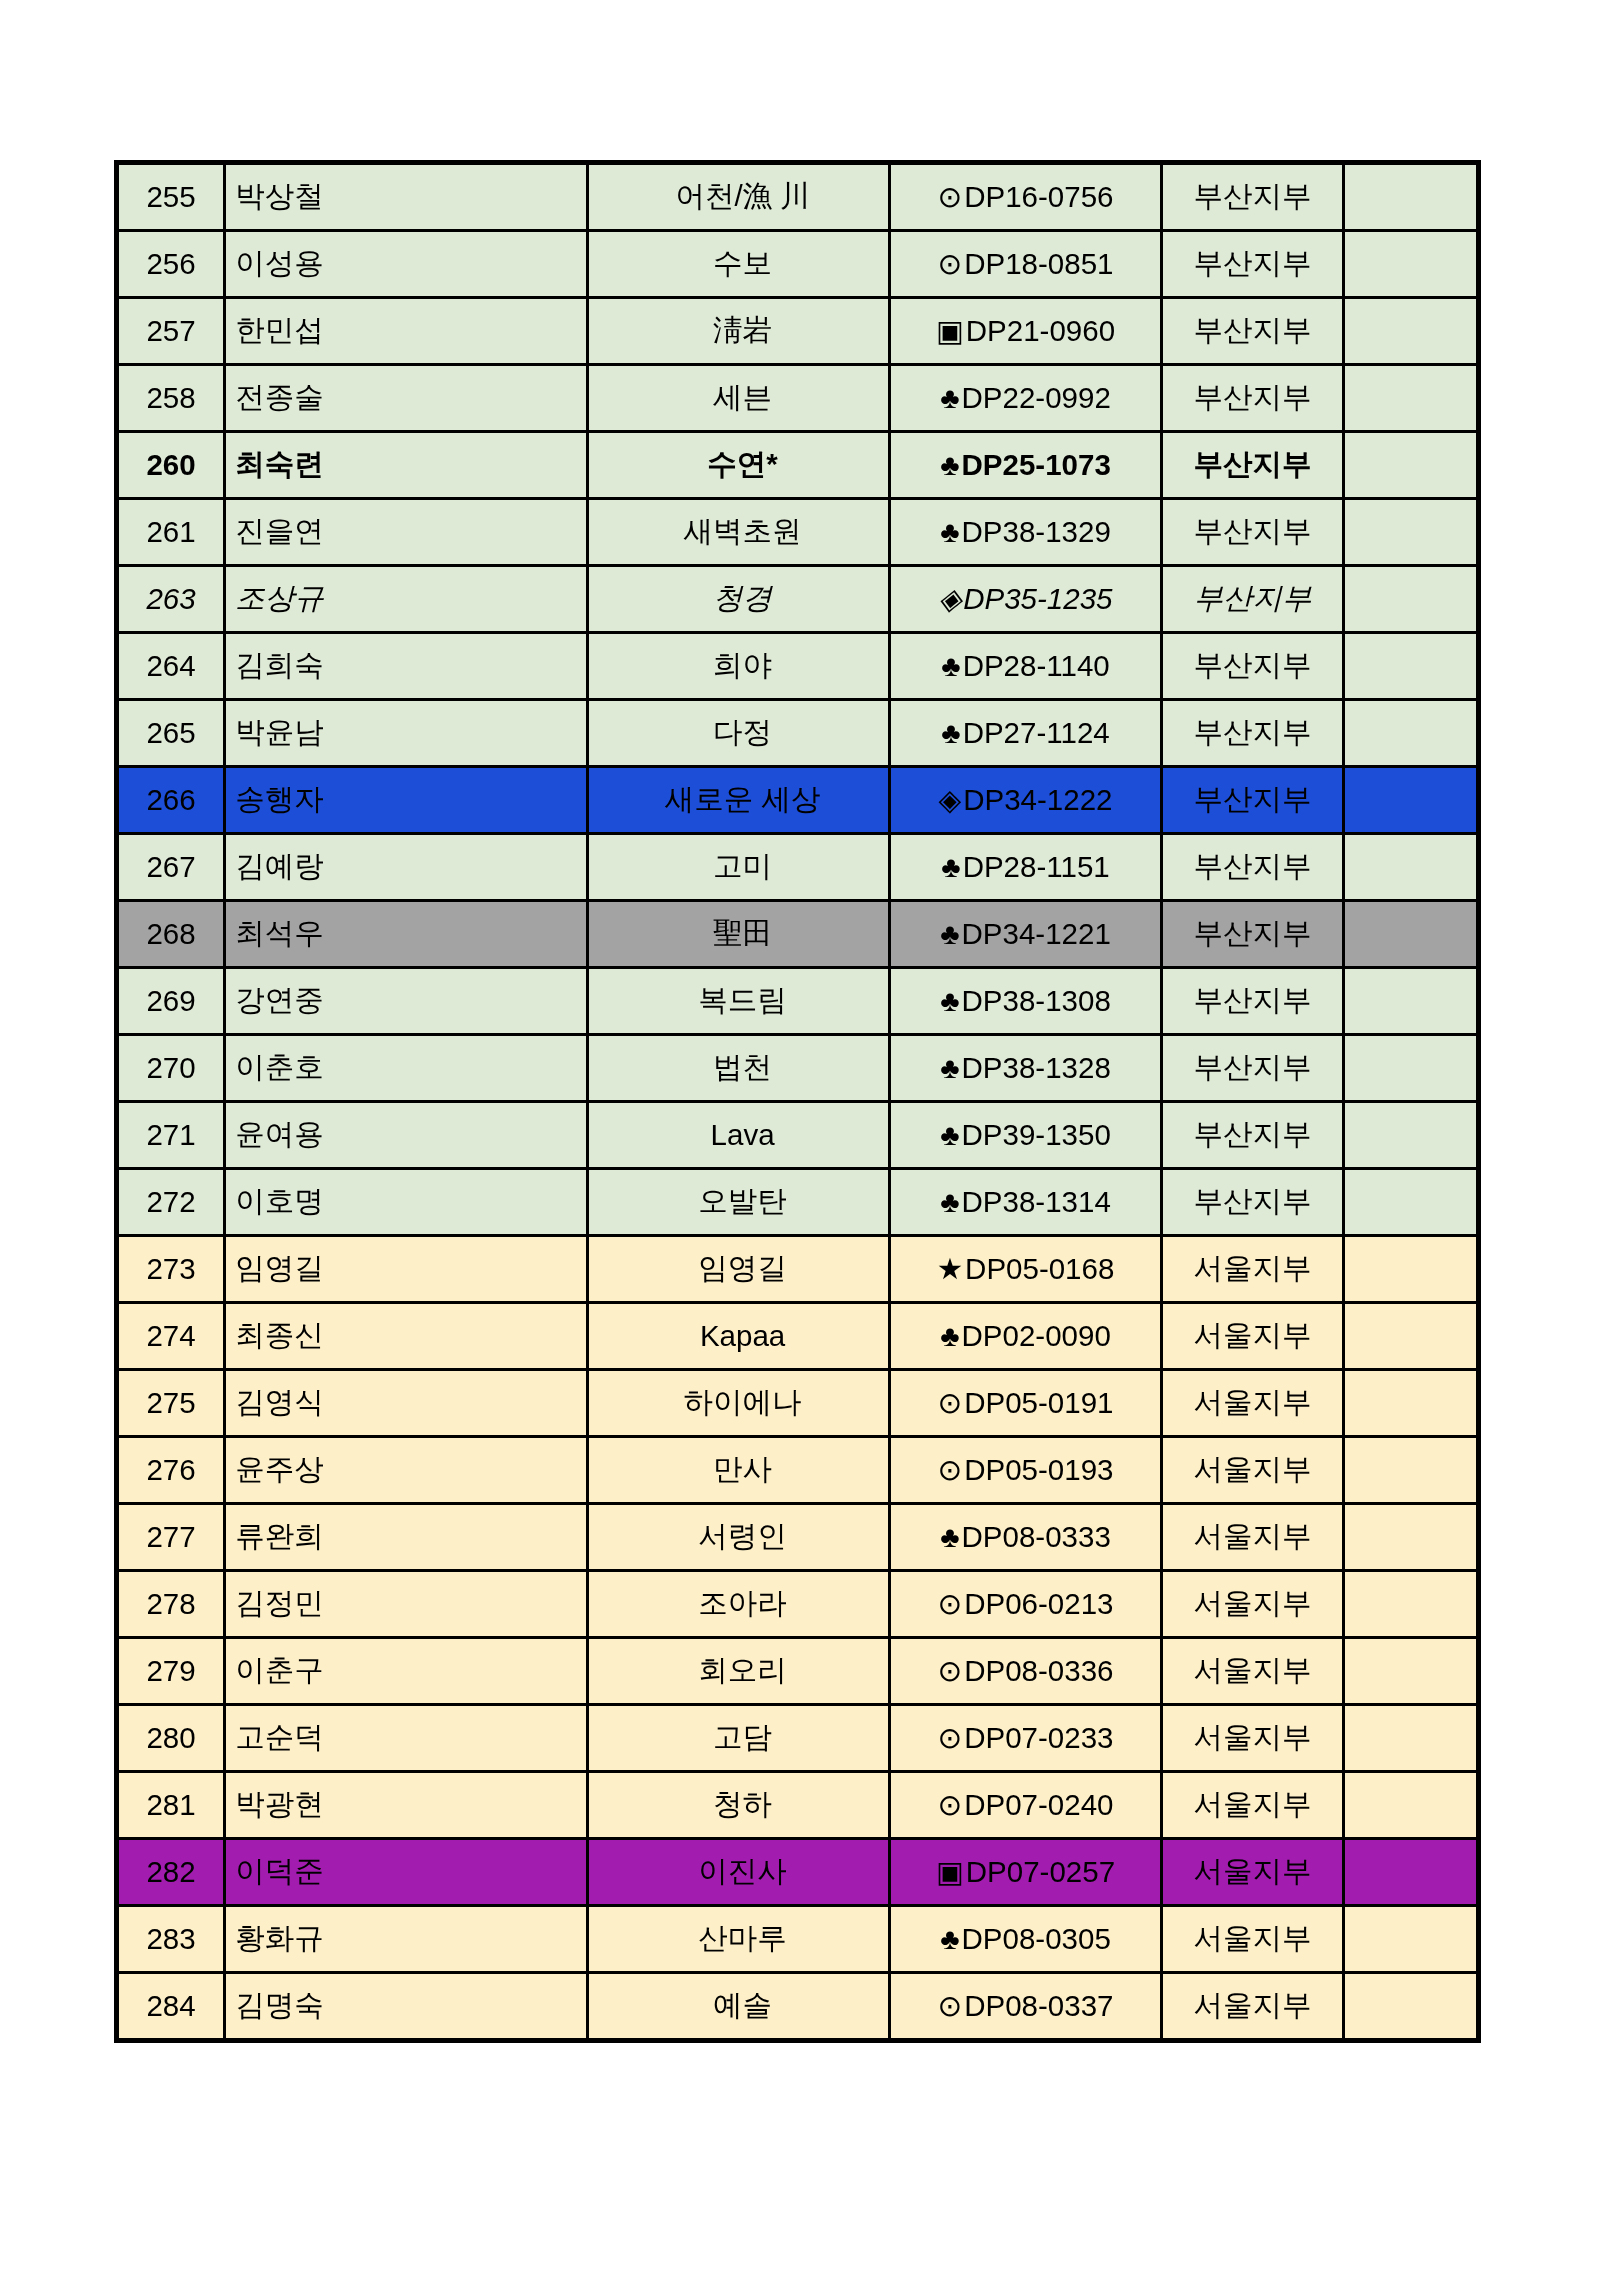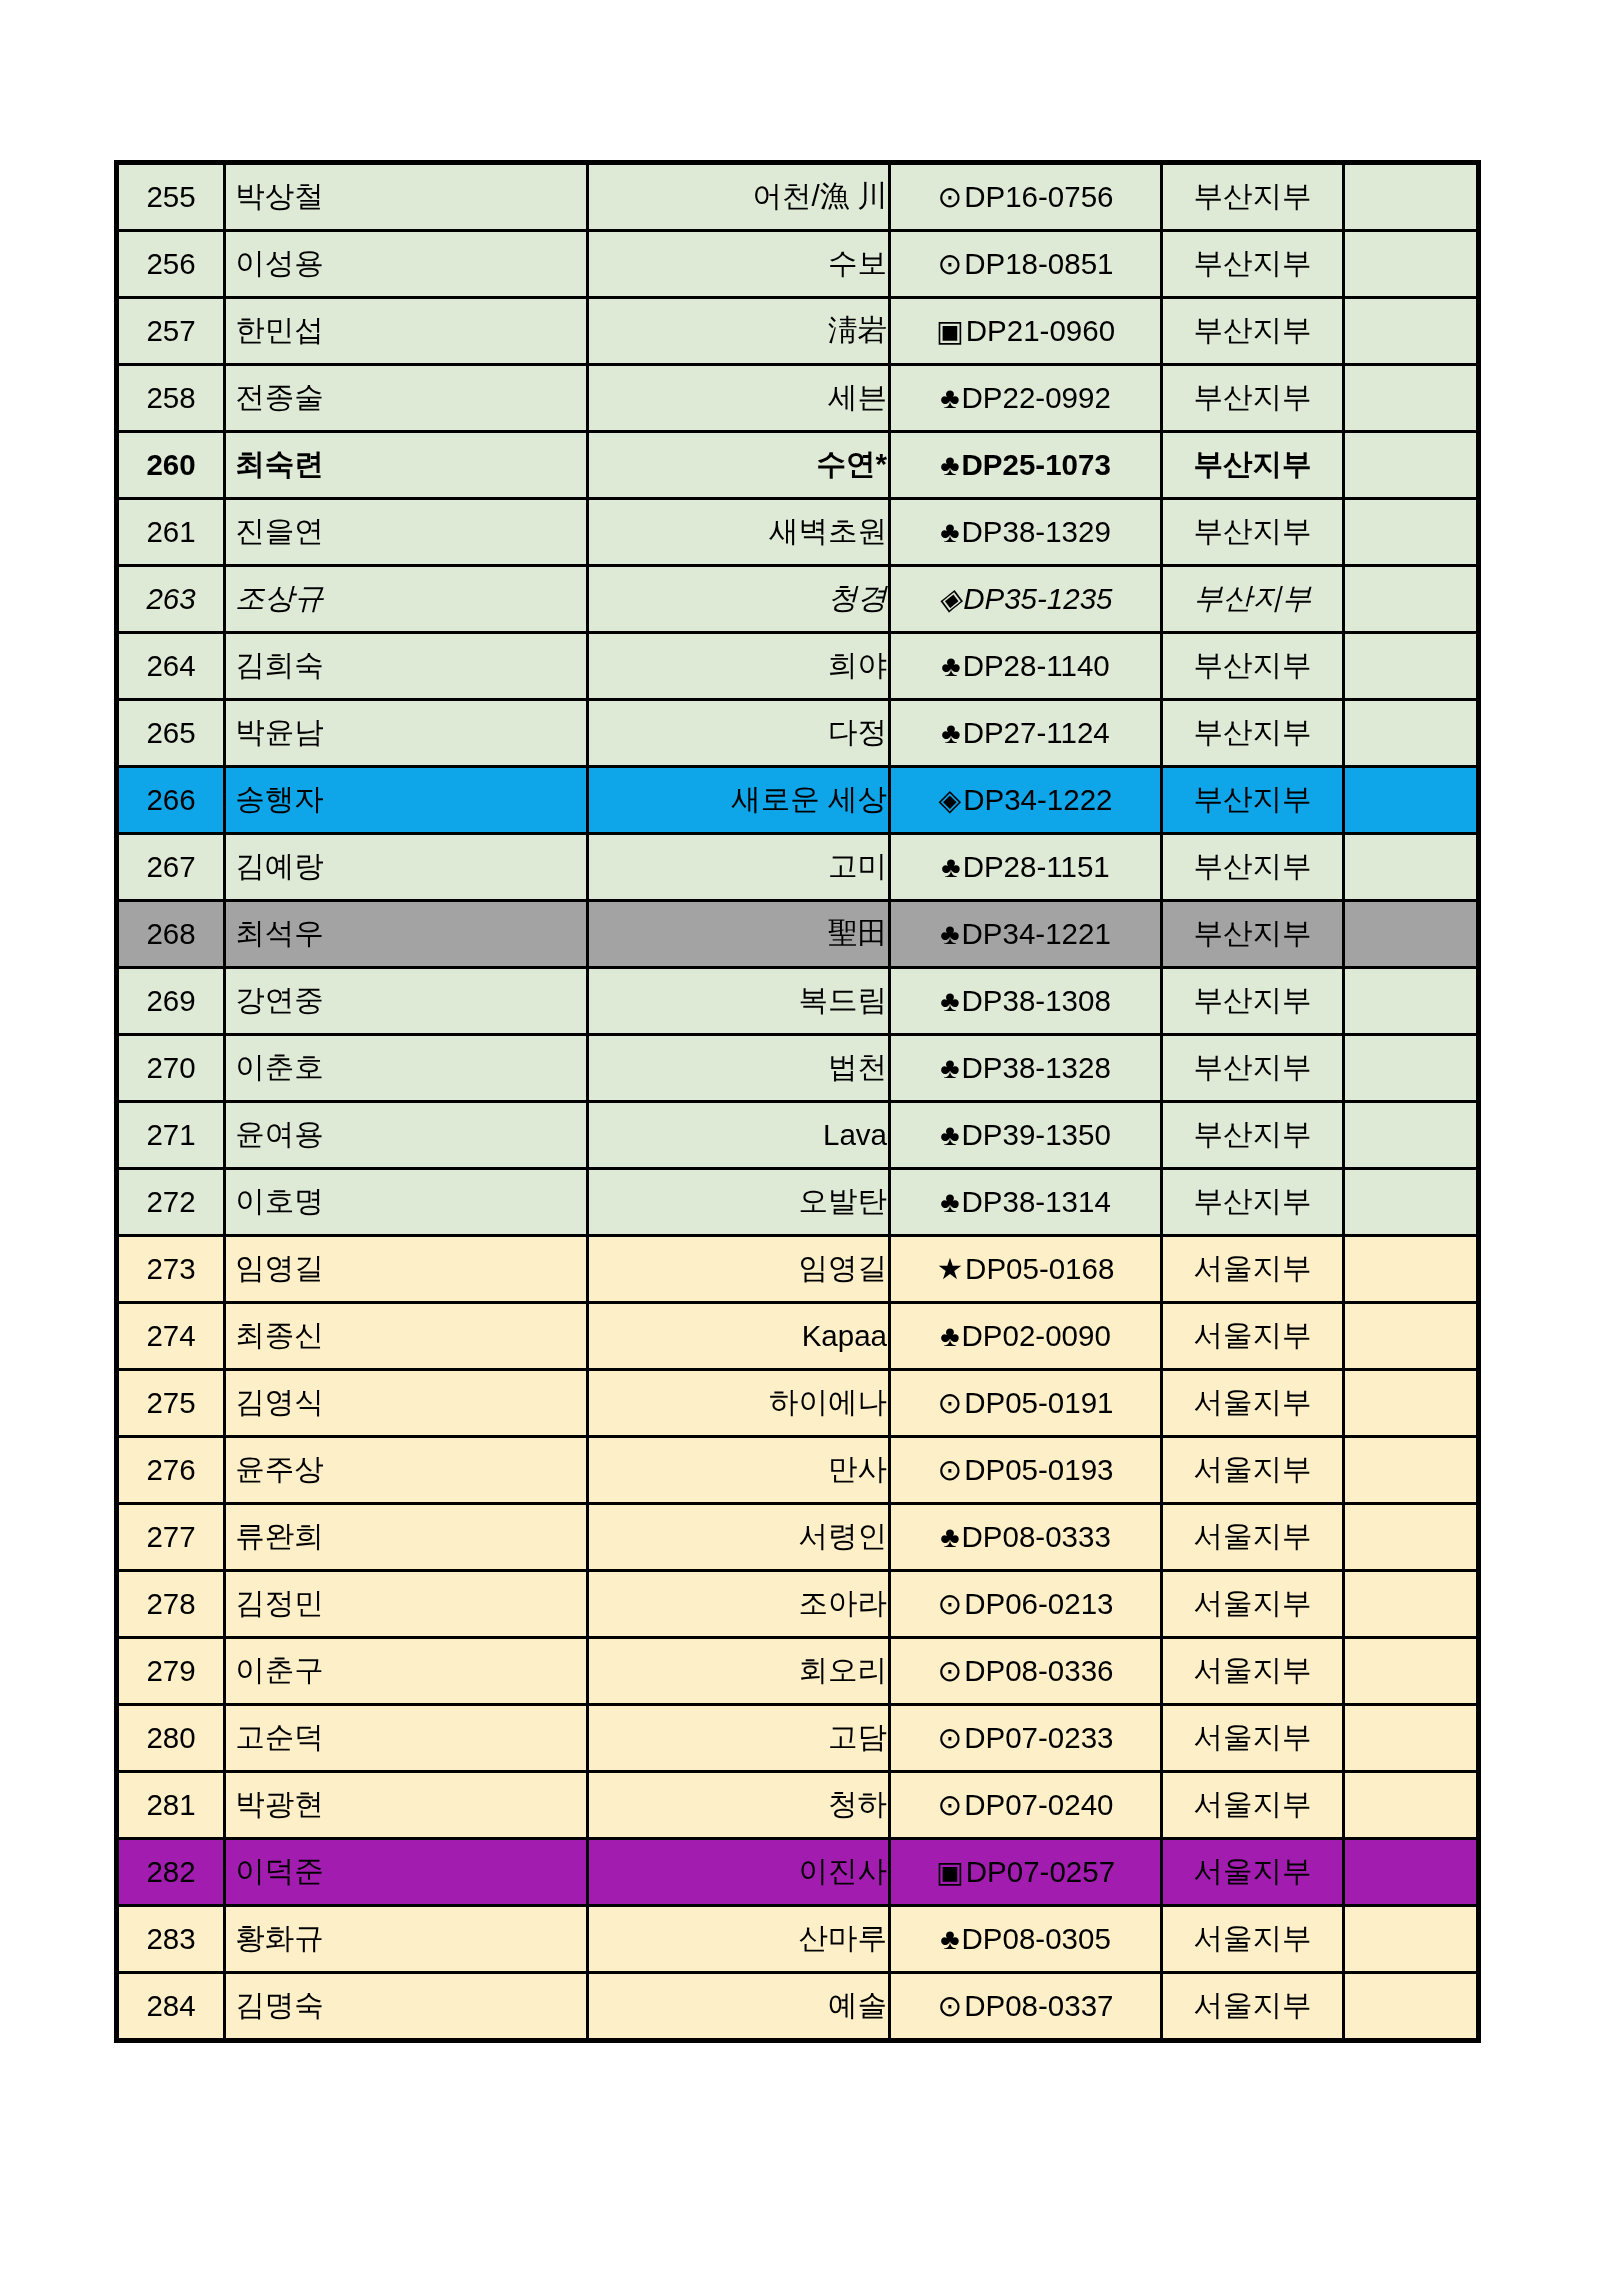--- a/index.html
+++ b/index.html
@@ -27,21 +27,21 @@
   .roster-table td {
     border: 3.9px solid #000000;
     height: 62px;
     font-size: 29.5px;
     vertical-align: middle;
     overflow: hidden;
     white-space: nowrap;
   }
   td.c-no     { text-align: center; }
   td.c-name   { text-align: left; padding-left: 9.2px; }
-  td.c-pen    { text-align: right; padding-left: 9.2px; }
+  td.c-pen    { text-align: center; padding-left: 9.2px; }
   td.c-code   { text-align: center; }
   td.c-branch { text-align: center; }
   td.c-memo   { }
   .sym { display: inline-block; margin-right: 2px; }
 </style>
 </head>
 <body>
 
 <table class="roster-table">
   <colgroup>
@@ -118,21 +118,21 @@
     <td class="c-memo"></td>
   </tr>
       <tr style="background: rgb(222, 233, 214);">
     <td class="c-no">265</td>
     <td class="c-name">박윤남</td>
     <td class="c-pen">다정</td>
     <td class="c-code"><span class="sym">♣</span><span>DP27-1124</span></td>
     <td class="c-branch">부산지부</td>
     <td class="c-memo"></td>
   </tr>
-      <tr style="background: #0ea5e9;">
+      <tr style="background: #1d4ed8;">
     <td class="c-no">266</td>
     <td class="c-name">송행자</td>
     <td class="c-pen">새로운 세상</td>
     <td class="c-code"><span class="sym">◈</span><span>DP34-1222</span></td>
     <td class="c-branch">부산지부</td>
     <td class="c-memo"></td>
   </tr>
       <tr style="background: rgb(222, 233, 214);">
     <td class="c-no">267</td>
     <td class="c-name">김예랑</td>

